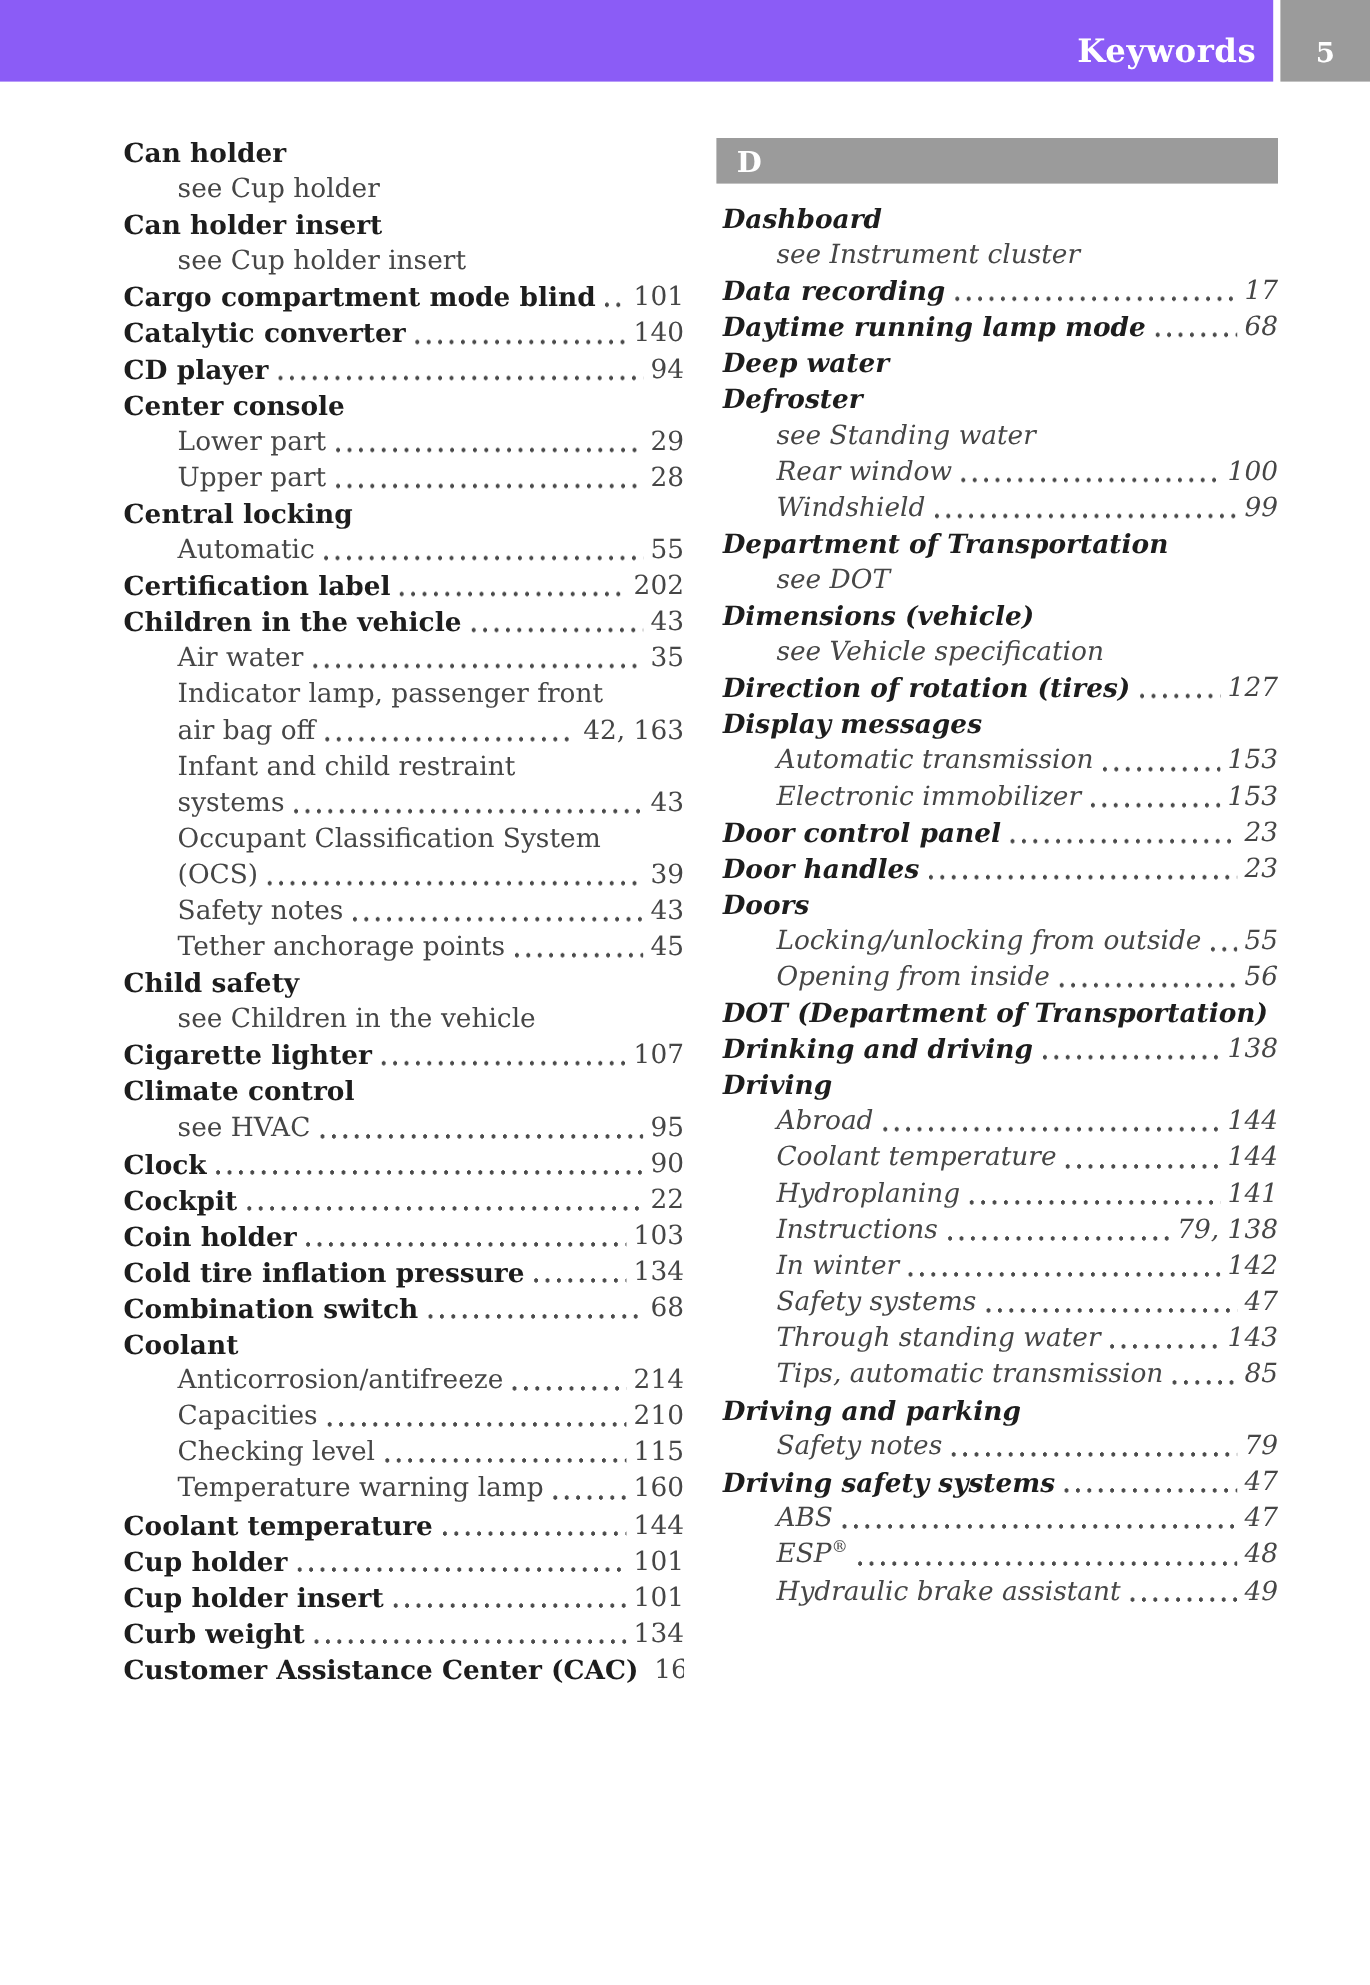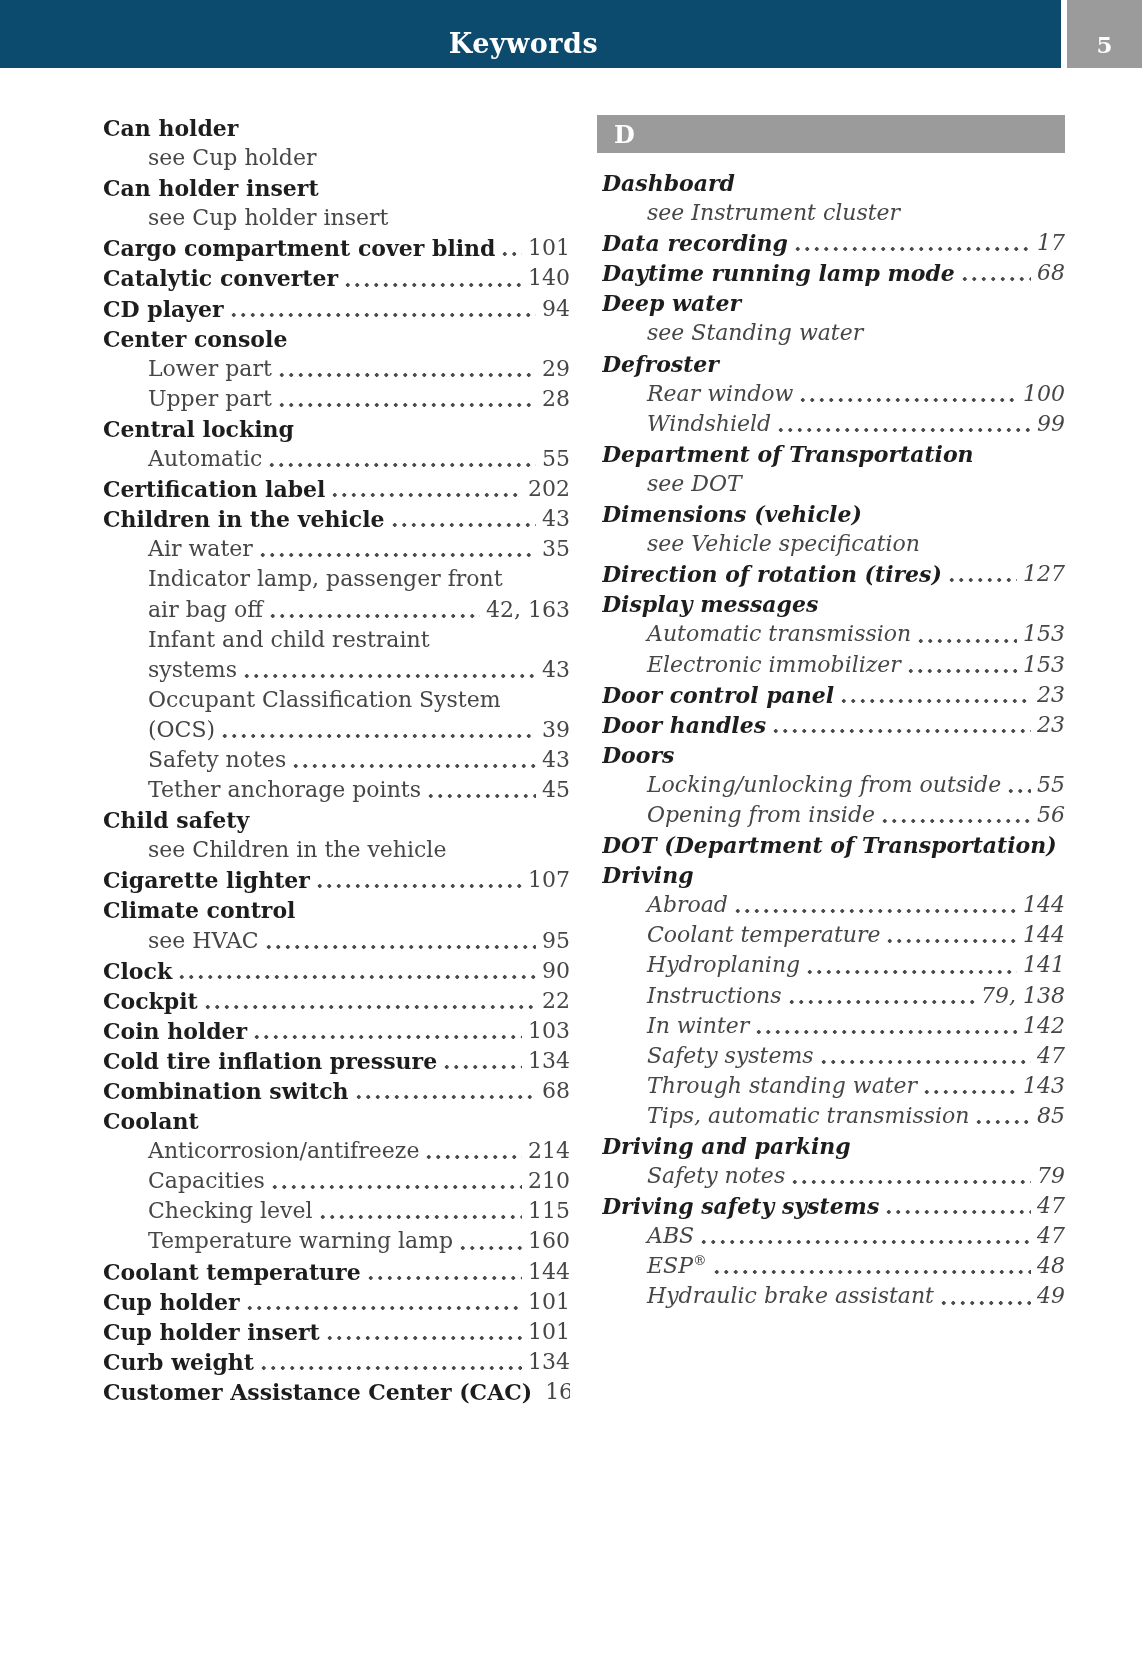--- a/index.html
+++ b/index.html
@@ -51,21 +51,21 @@
   .pagenum {
     flex:0 0 auto; font-weight:normal; color:#464646; text-align:right;
   }
   sup.reg { font-size:0.62em; line-height:0; }
 </style>
 </head>
 <body>
 
 <div id="page">
 
-  <div class="header-bar" style="background: #0c4a6e; justify-content: center;">
+  <div class="header-bar" style="background: #8b5cf6;">
     <span class="header-title">Keywords</span>
   </div>
   <div class="header-pagebox" style="background: rgb(155, 155, 155);">
     <span class="header-pagenum">5</span>
   </div>
 
   <div class="col col-left">
     <div class="rows">
         <div class="row bold">
       <span class="entry-label">Can holder</span>
@@ -77,21 +77,21 @@
     </div>
         <div class="row bold">
       <span class="entry-label">Can holder insert</span>
 
     </div>
         <div class="row sub">
       <span class="entry-label">see Cup holder insert</span>
 
     </div>
         <div class="row bold">
-      <span class="entry-label">Cargo compartment cover blind</span>
+      <span class="entry-label">Cargo compartment mode blind</span>
       <span class="leader"></span>
       <span class="pagenum">101</span>
     </div>
         <div class="row bold">
       <span class="entry-label">Catalytic converter</span>
       <span class="leader"></span>
       <span class="pagenum">140</span>
     </div>
         <div class="row bold">
       <span class="entry-label">CD player</span>
@@ -292,28 +292,28 @@
     </div>
         <div class="row bold">
       <span class="entry-label">Daytime running lamp mode</span>
       <span class="leader"></span>
       <span class="pagenum">68</span>
     </div>
         <div class="row bold">
       <span class="entry-label">Deep water</span>
 
     </div>
+        <div class="row bold">
+      <span class="entry-label">Defroster</span>
+
+    </div>
         <div class="row sub">
       <span class="entry-label">see Standing water</span>
 
     </div>
-        <div class="row bold">
-      <span class="entry-label">Defroster</span>
-
-    </div>
         <div class="row sub">
       <span class="entry-label">Rear window</span>
       <span class="leader"></span>
       <span class="pagenum">100</span>
     </div>
         <div class="row sub">
       <span class="entry-label">Windshield</span>
       <span class="leader"></span>
       <span class="pagenum">99</span>
     </div>
@@ -373,20 +373,25 @@
     </div>
         <div class="row sub">
       <span class="entry-label">Opening from inside</span>
       <span class="leader"></span>
       <span class="pagenum">56</span>
     </div>
         <div class="row bold">
       <span class="entry-label">DOT (Department of Transportation)</span>
       <span class="leader"></span>
 
+    </div>
+        <div class="row bold">
+      <span class="entry-label">Drinking and driving</span>
+      <span class="leader"></span>
+      <span class="pagenum">138</span>
     </div>
         <div class="row bold">
       <span class="entry-label">Driving</span>
 
     </div>
         <div class="row sub">
       <span class="entry-label">Abroad</span>
       <span class="leader"></span>
       <span class="pagenum">144</span>
     </div>

